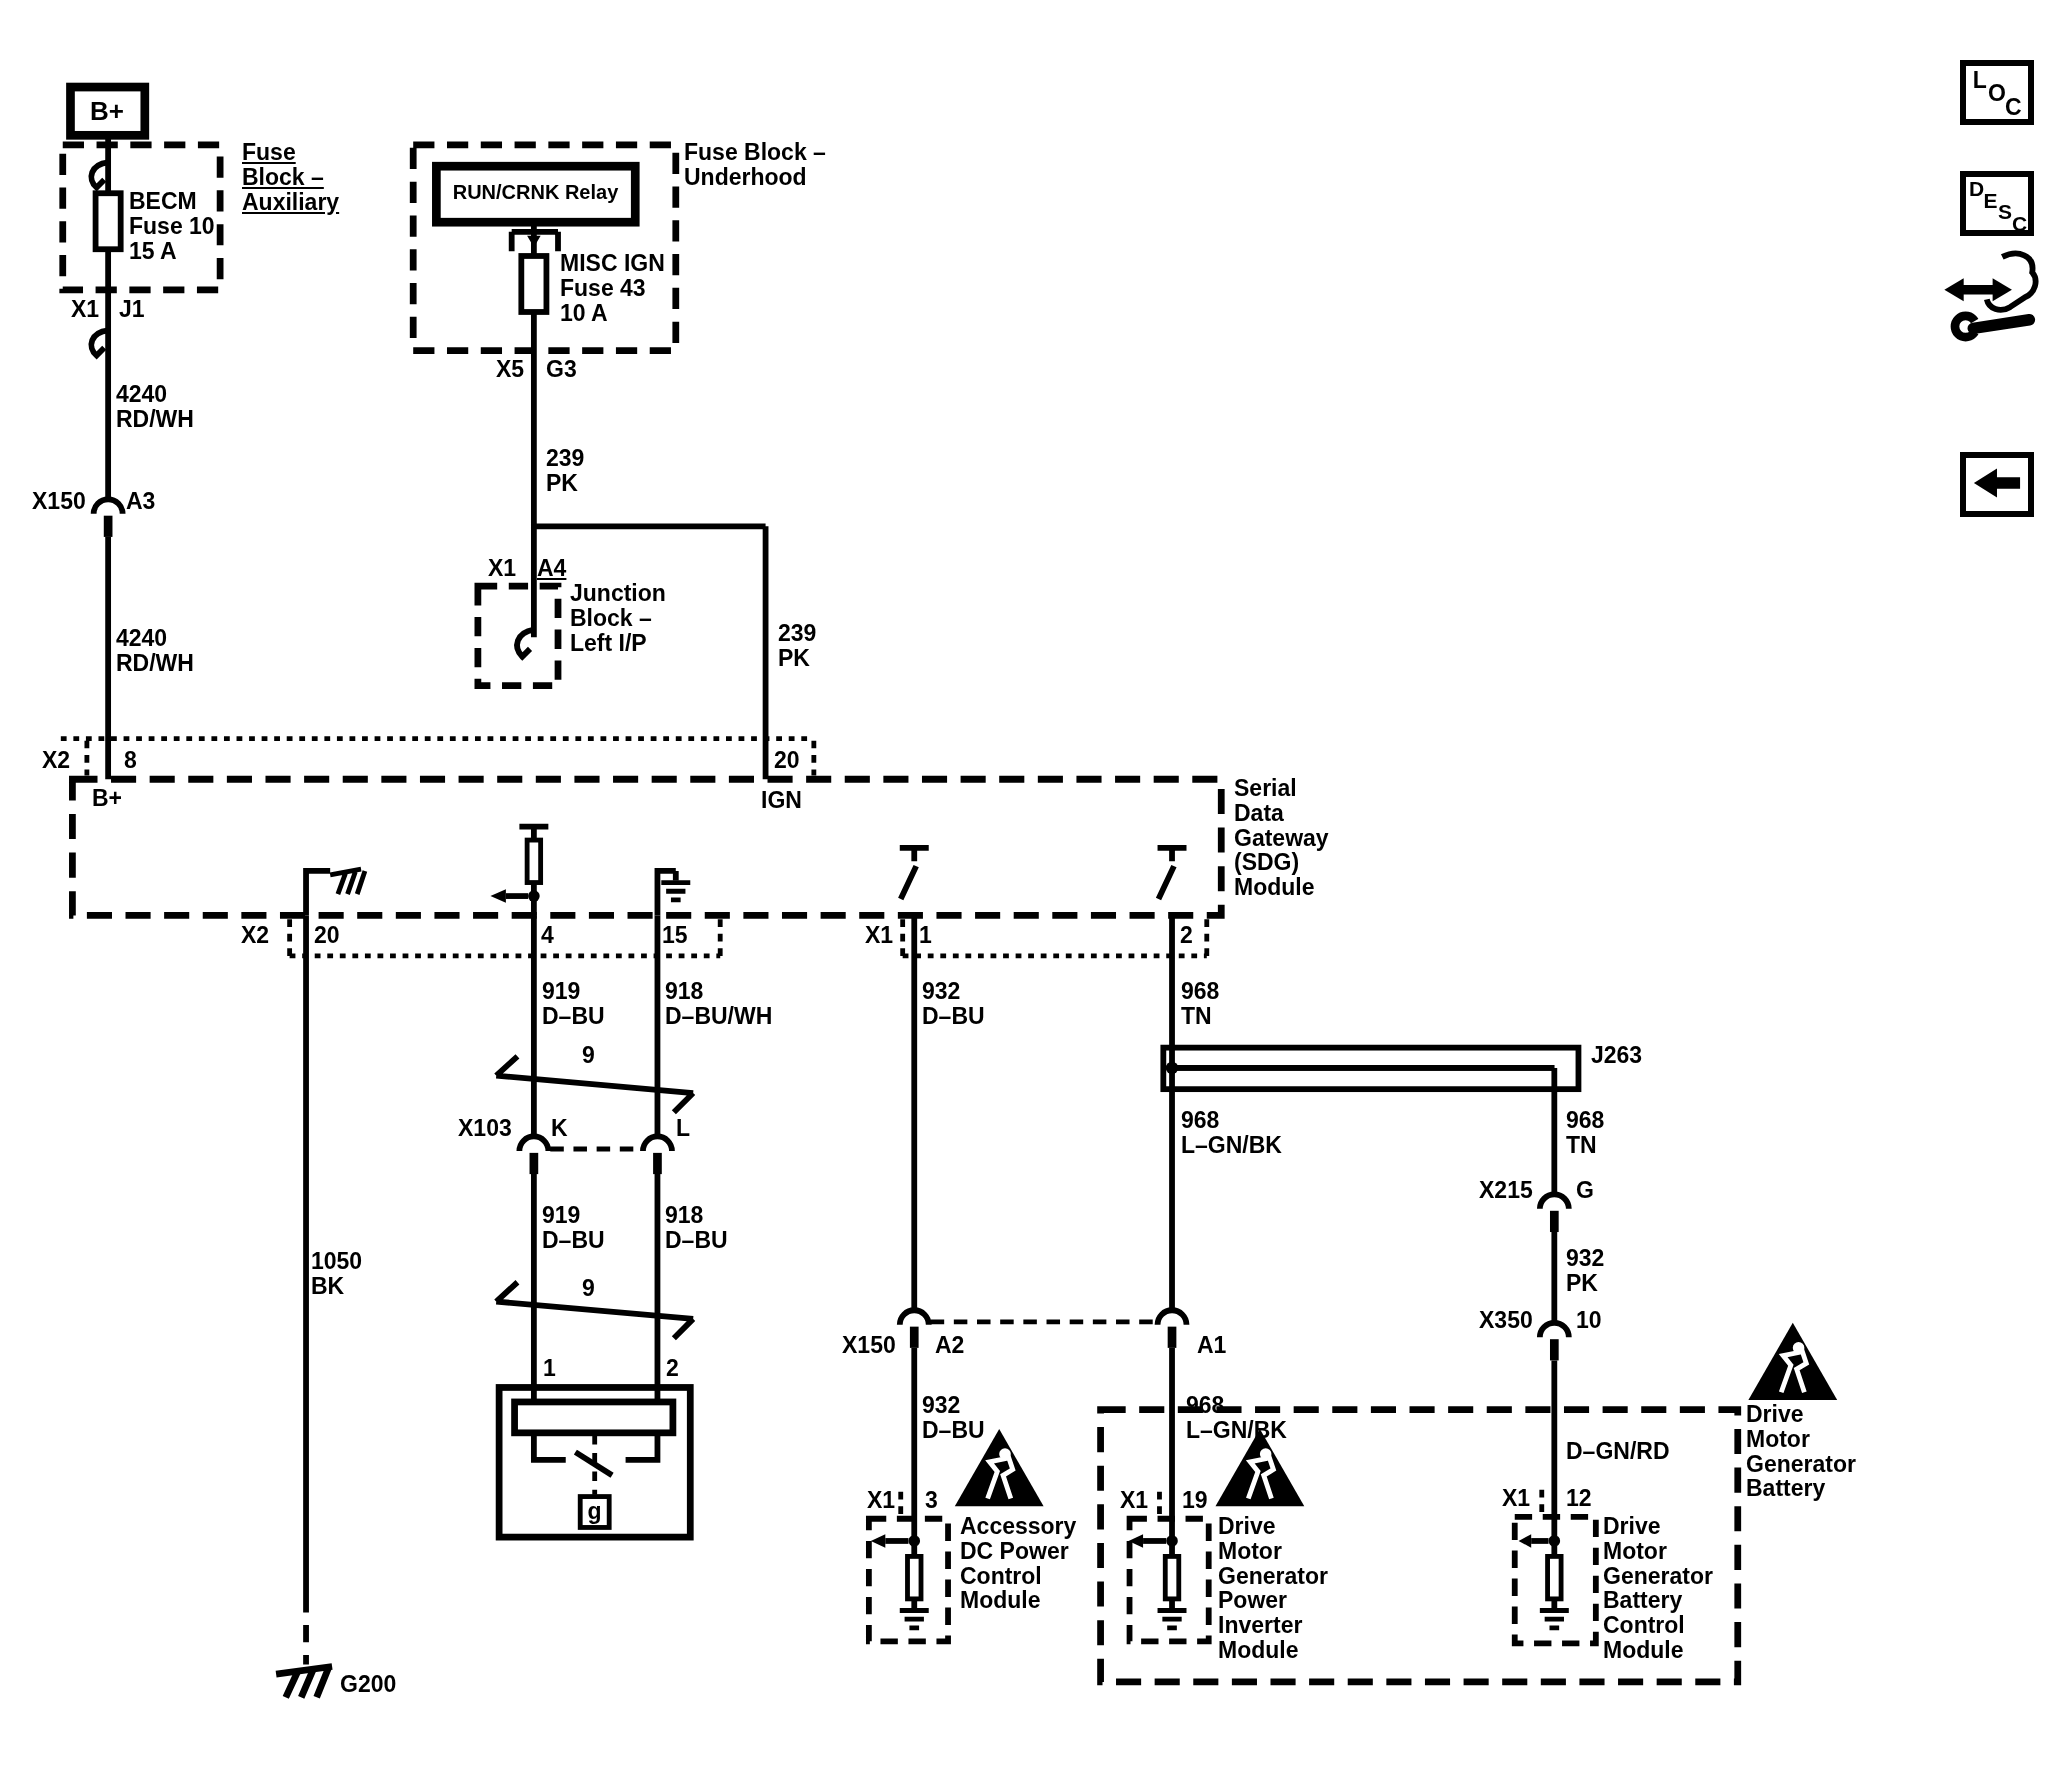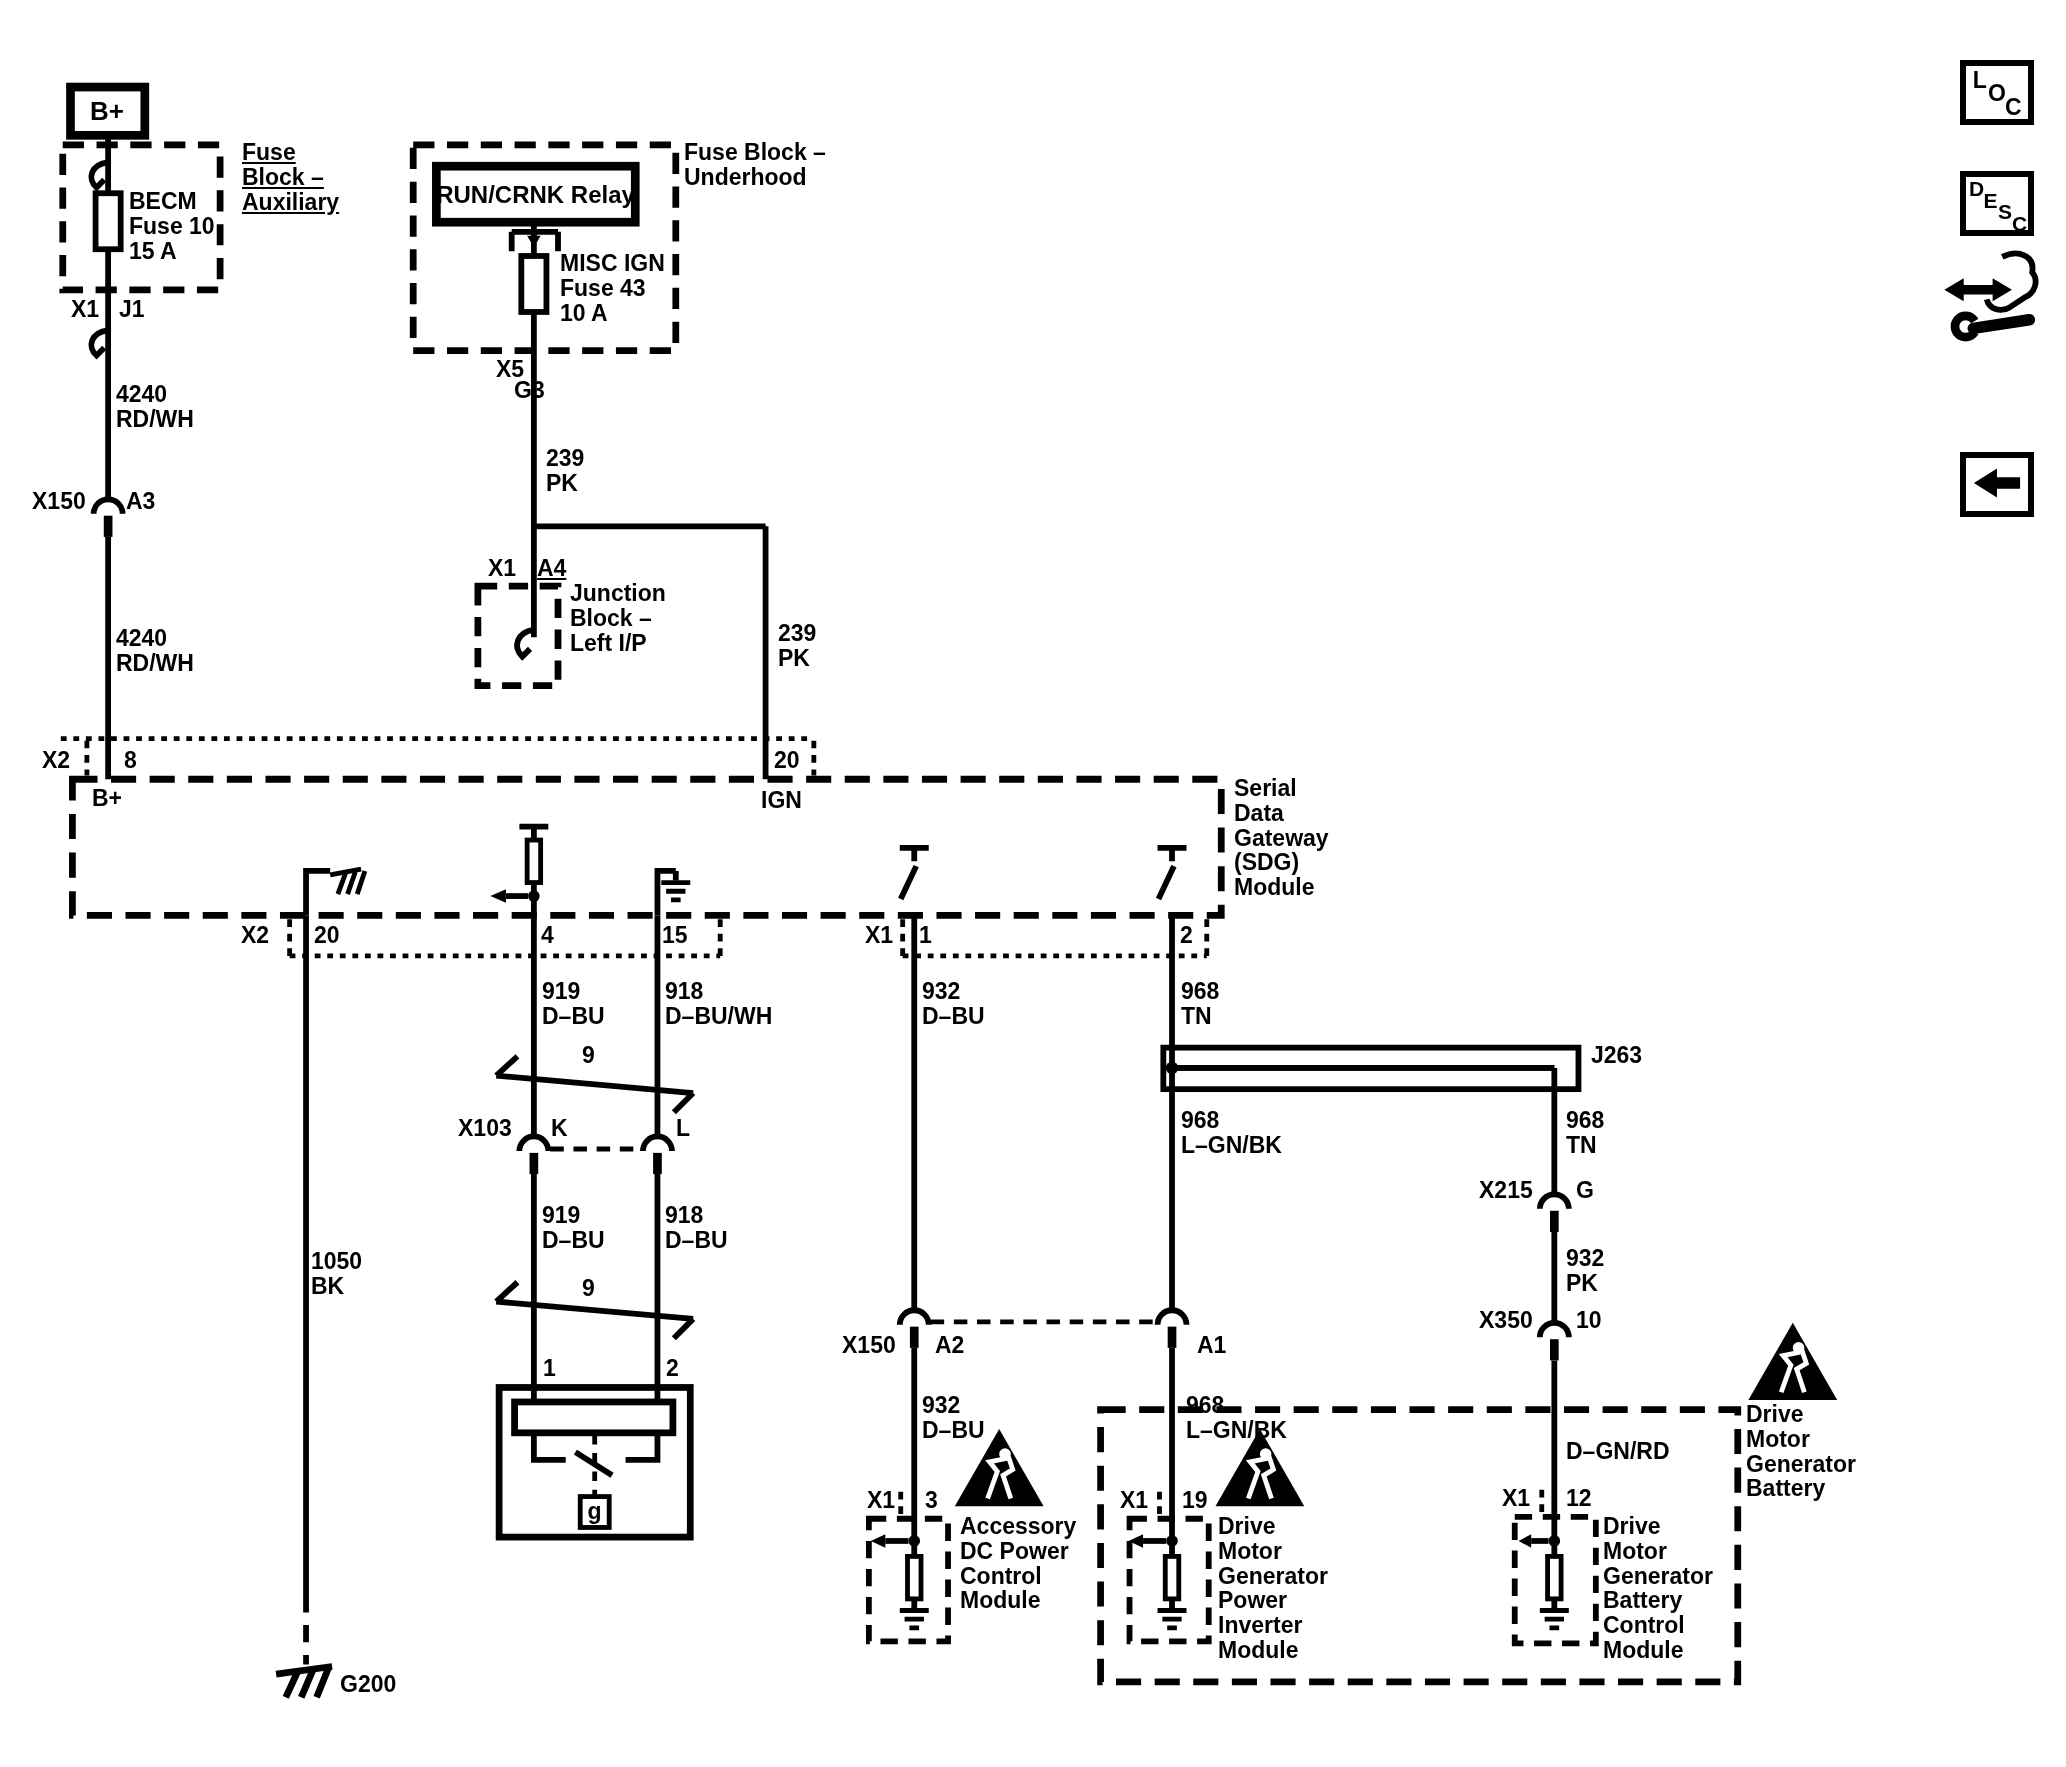--- a/index.html
+++ b/index.html
@@ -200,26 +200,26 @@
   <div class="lbl" style="left:119px;top:297px;">J1</div>
   <div class="lbl" style="left:116px;top:382px;">4240
 RD/WH</div>
   <div class="lbl" style="left:32px;top:489px;">X150</div>
   <div class="lbl" style="left:126px;top:489px;">A3</div>
   <div class="lbl" style="left:116px;top:626px;">4240
 RD/WH</div>
 
   <div class="lbl" style="left:684px;top:140px;">Fuse Block –
 Underhood</div>
-  <div class="lbl ctr" style="left:436px;top:182px;width:199px;font-size:24px;">RUN/CRNK Relay</div>
+  <div class="lbl ctr" style="left:436px;top:182px;width:199px;font-size:20px;">RUN/CRNK Relay</div>
   <div class="lbl" style="left:560px;top:251px;">MISC IGN
 Fuse 43
 10 A</div>
   <div class="lbl" style="left:496px;top:357px;">X5</div>
-  <div class="lbl" style="left:514px;top:357px;margin-top:21px;">G3</div>
+  <div class="lbl" style="left:546px;top:357px;">G3</div>
   <div class="lbl" style="left:546px;top:446px;">239
 PK</div>
   <div class="lbl" style="left:778px;top:621px;">239
 PK</div>
   <div class="lbl" style="left:488px;top:556px;">X1</div>
   <div class="lbl" style="left:537px;top:556px;text-decoration:underline;">A4</div>
   <div class="lbl" style="left:570px;top:581px;">Junction
 Block –
 Left I/P</div>
 

